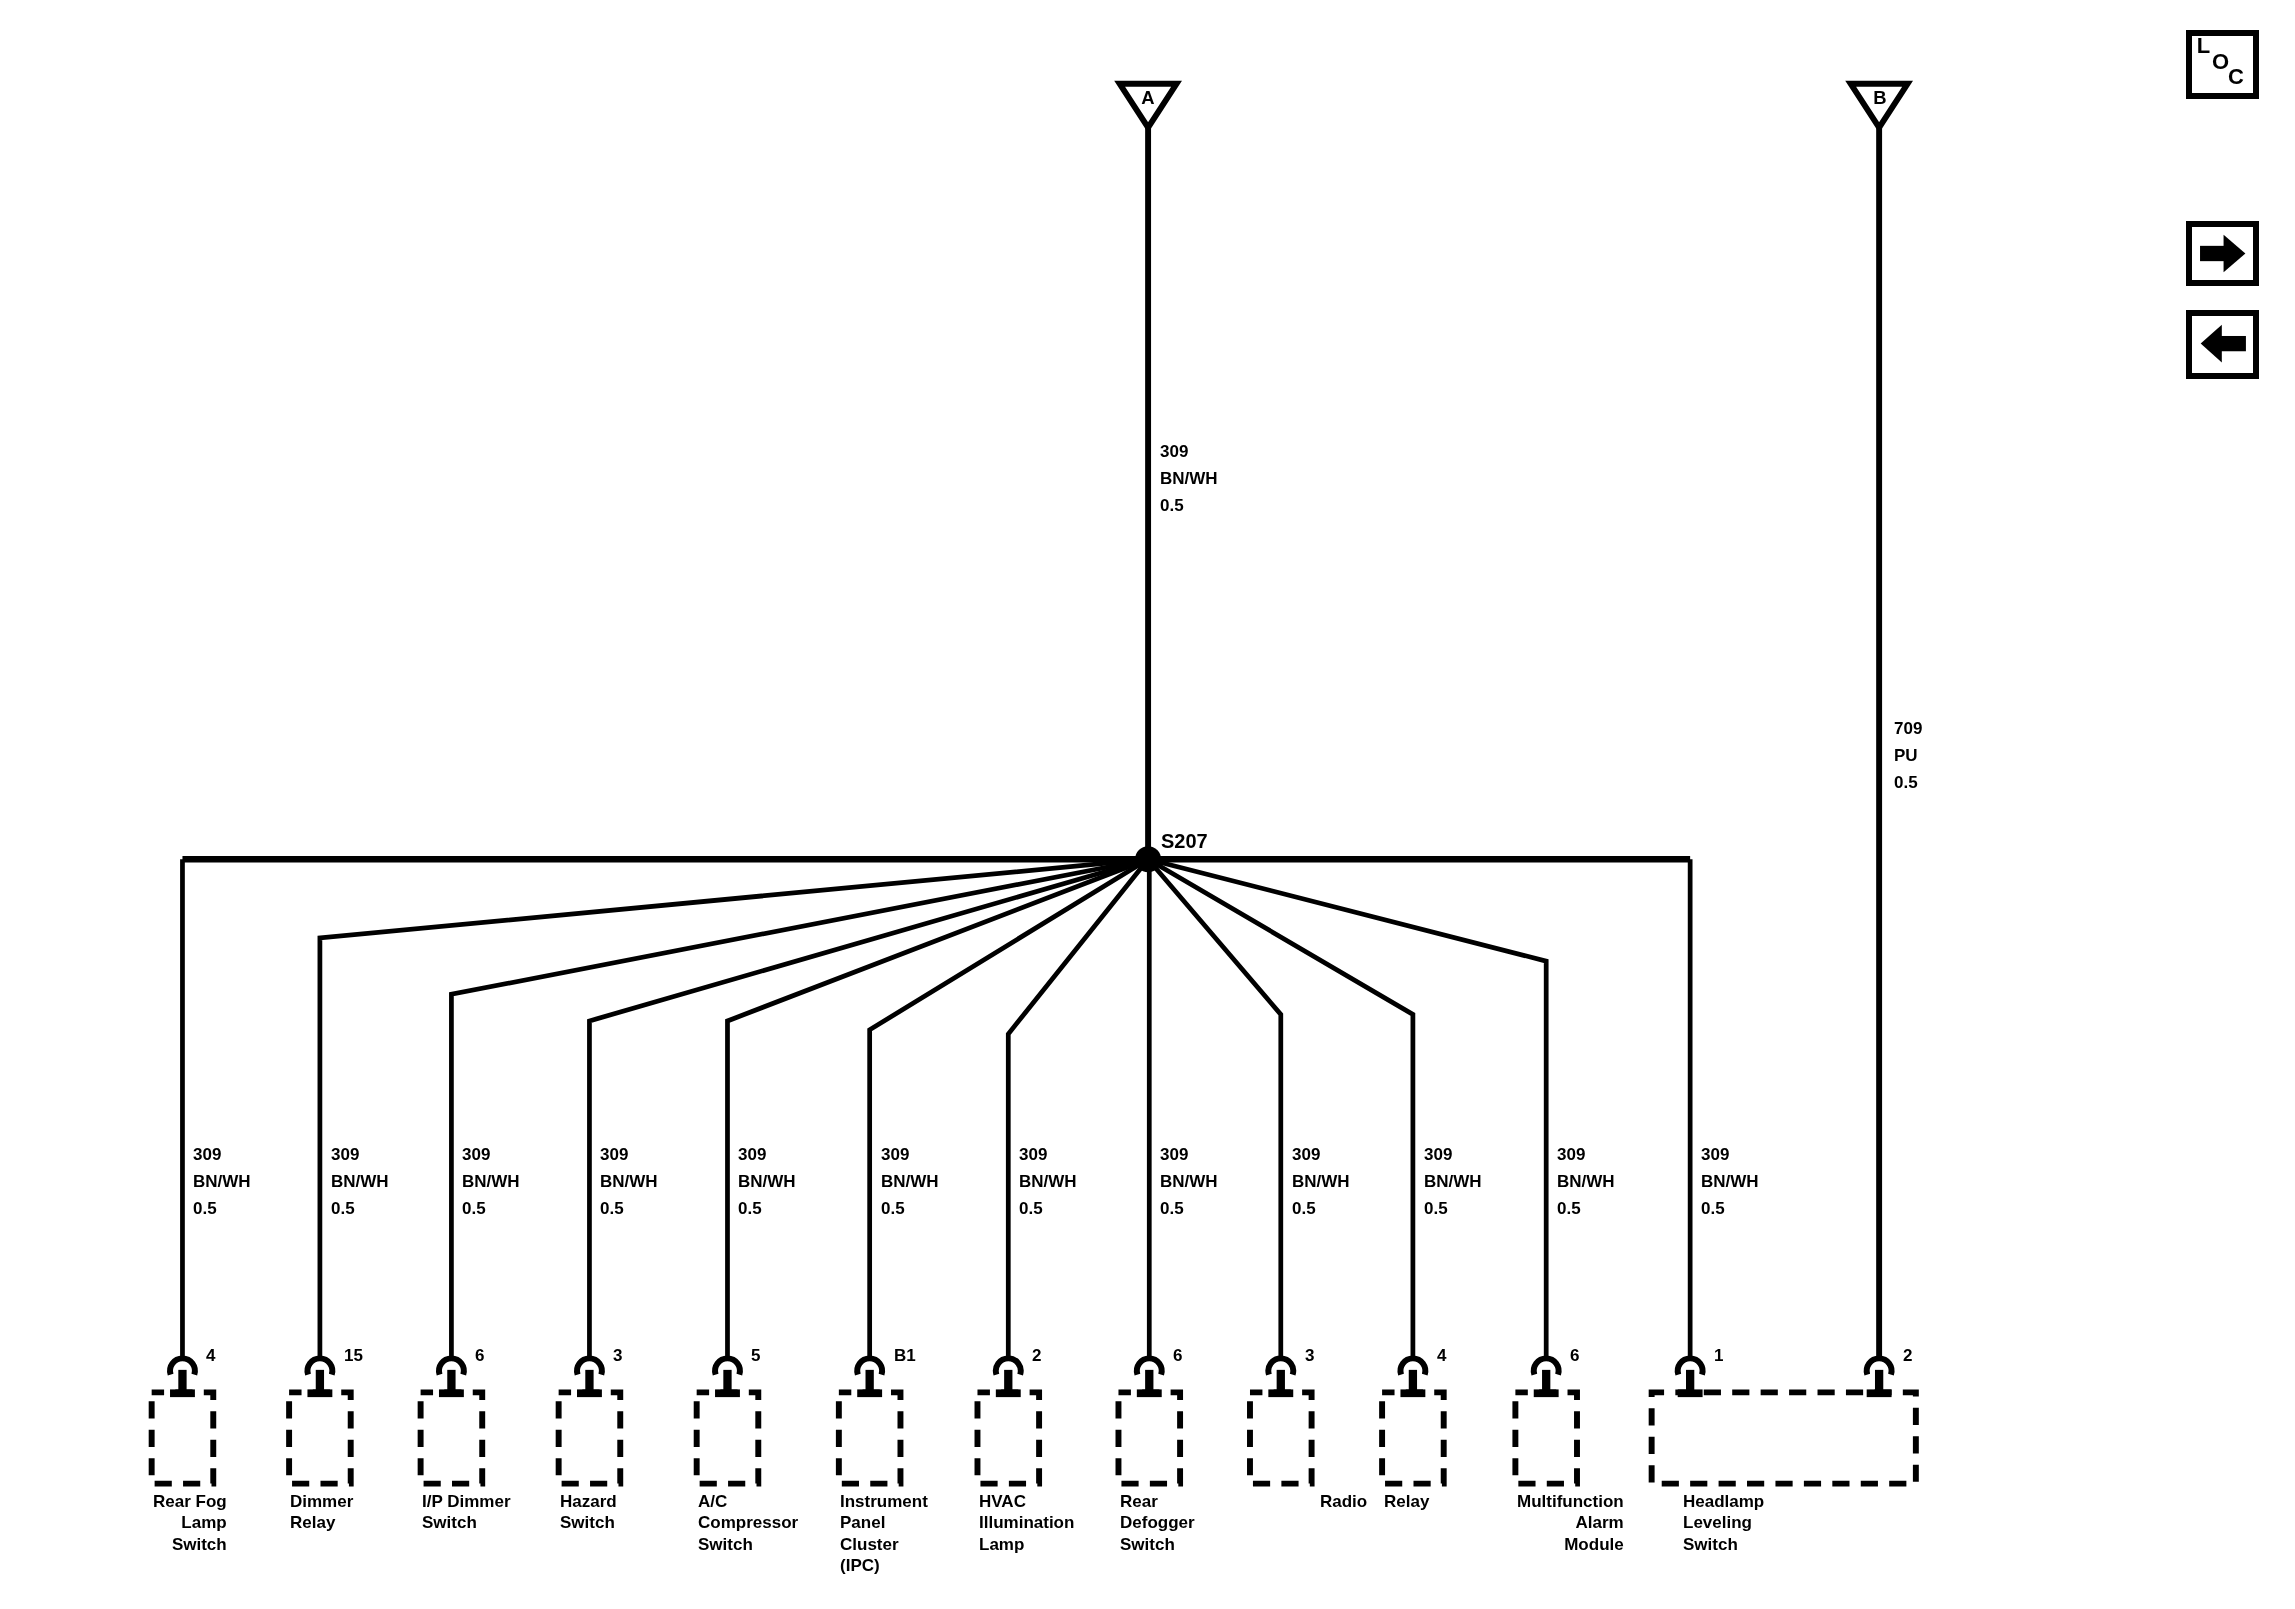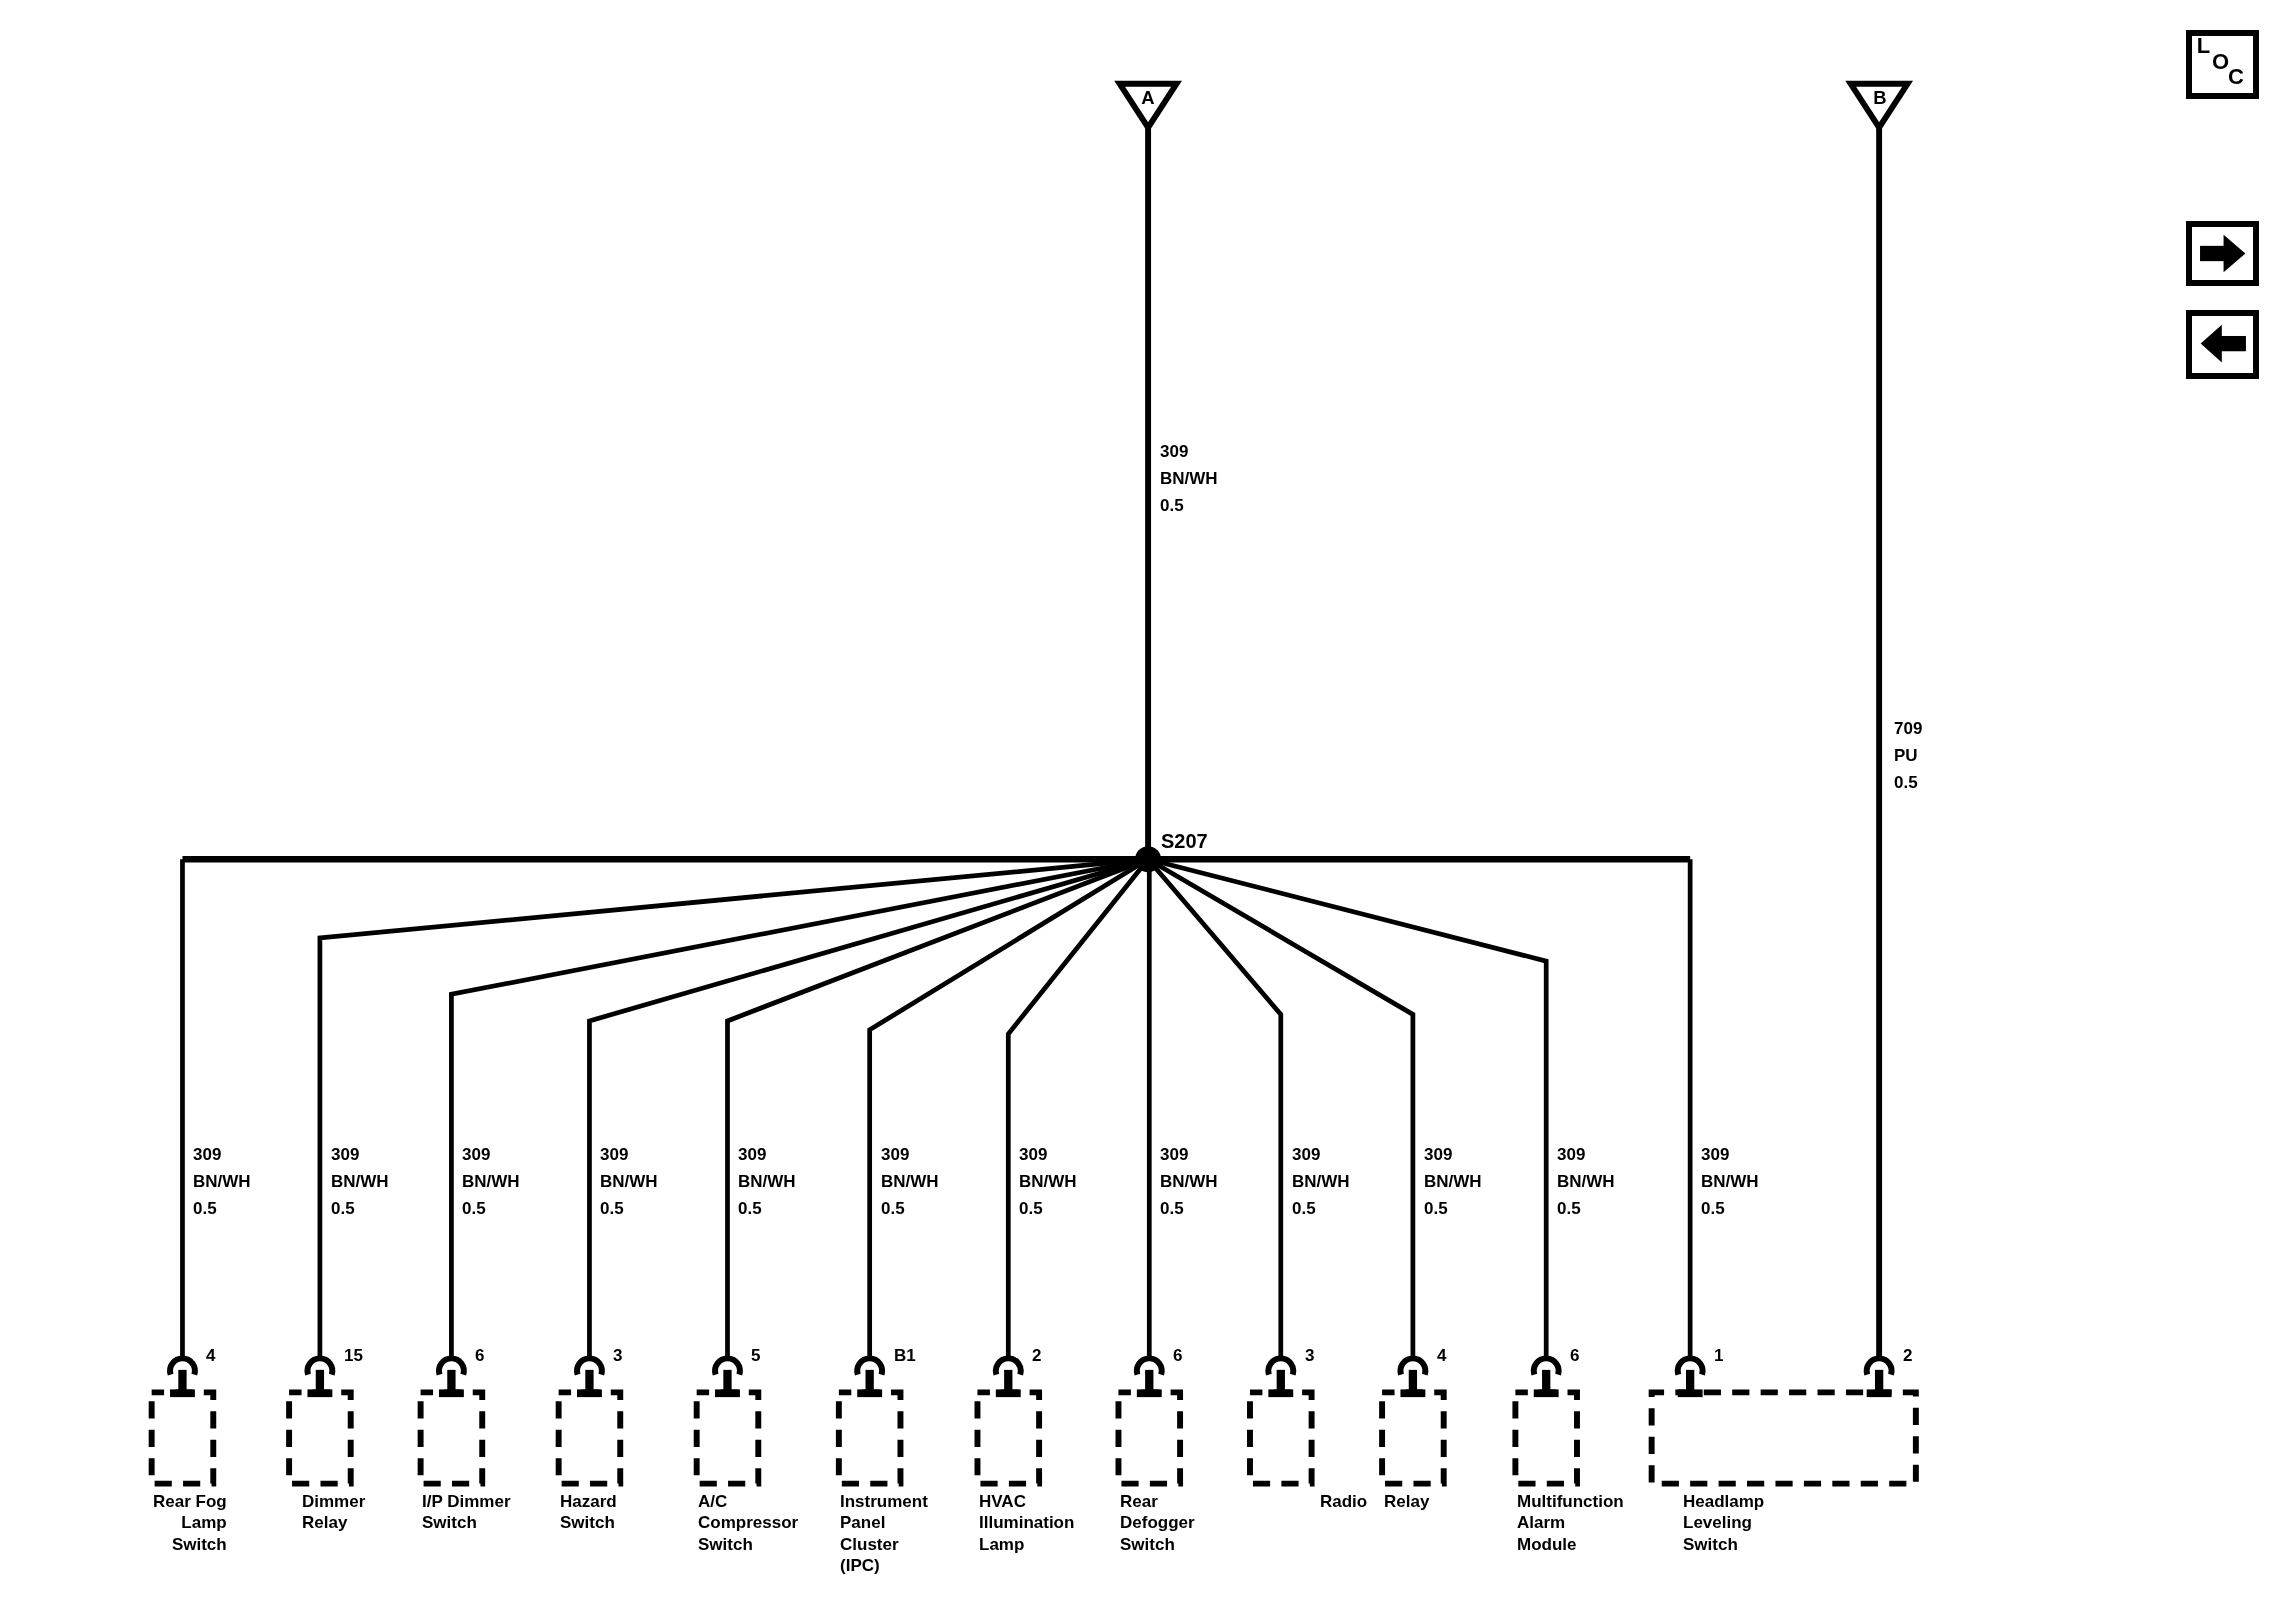--- a/index.html
+++ b/index.html
@@ -187,42 +187,42 @@
   <div class="t pin" style="left:1173px;top:1342px;">6</div>
   <div class="t pin" style="left:1305px;top:1342px;">3</div>
   <div class="t pin" style="left:1437px;top:1342px;">4</div>
   <div class="t pin" style="left:1570px;top:1342px;">6</div>
   <div class="t pin" style="left:1714px;top:1342px;">1</div>
   <div class="t pin" style="left:1903px;top:1342px;">2</div>
 
   <div class="t name" style="left:153px;top:1491px;text-align:right;">Rear Fog
 Lamp
 Switch</div>
-  <div class="t name" style="left:290px;top:1491px;margin-left:12px;">Dimmer
+  <div class="t name" style="left:290px;top:1491px;">Dimmer
 Relay</div>
   <div class="t name" style="left:422px;top:1491px;">I/P Dimmer
 Switch</div>
   <div class="t name" style="left:560px;top:1491px;">Hazard
 Switch</div>
   <div class="t name" style="left:698px;top:1491px;">A/C
 Compressor
 Switch</div>
   <div class="t name" style="left:840px;top:1491px;">Instrument
 Panel
 Cluster
 (IPC)</div>
   <div class="t name" style="left:979px;top:1491px;">HVAC
 Illumination
 Lamp</div>
   <div class="t name" style="left:1120px;top:1491px;">Rear
 Defogger
 Switch</div>
   <div class="t name" style="left:1320px;top:1491px;">Radio</div>
   <div class="t name" style="left:1384px;top:1491px;">Relay</div>
-  <div class="t name" style="left:1517px;top:1491px;">Multifunction
+  <div class="t name" style="left:1517px;top:1491px;text-align:right;">Multifunction
 Alarm
 Module</div>
   <div class="t name" style="left:1654px;top:1491px;margin-left:29px;">Headlamp
 Leveling
 Switch</div>
 
   <div class="navbtn" id="btn-loc" style="left:2186px;top:30px;width:73px;height:69px;">
     <span class="locletter" style="left:4.7px;top:-1.2px;">L</span>
     <span class="locletter" style="left:20px;top:15.4px;">O</span>
     <span class="locletter" style="left:36px;top:30px;">C</span>

